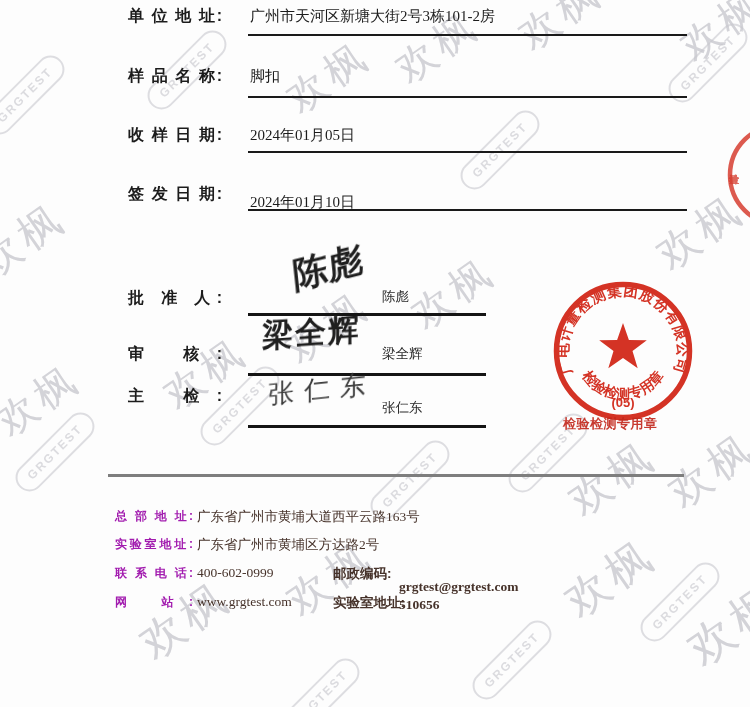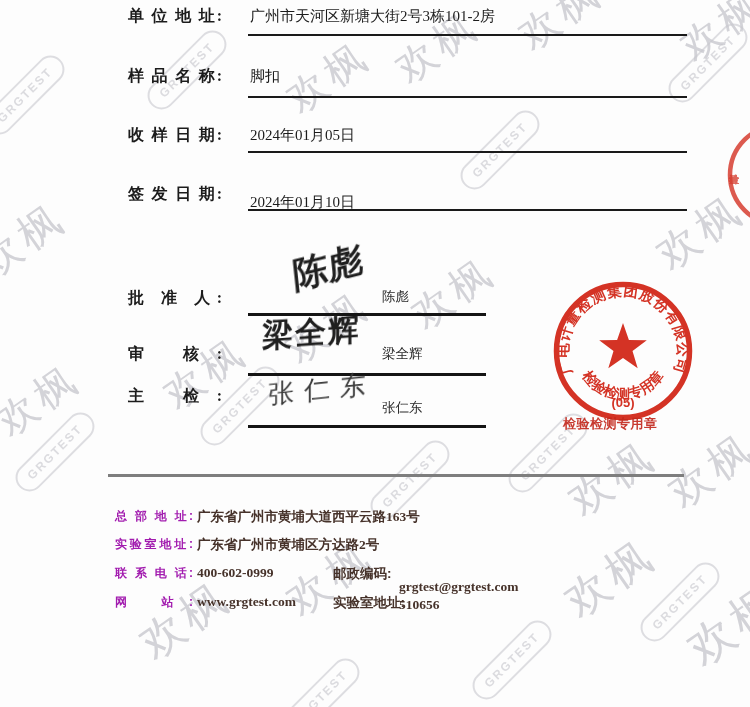--- a/index.html
+++ b/index.html
@@ -10,34 +10,34 @@
   
   #wm-layer{position:absolute;inset:0;z-index:1;pointer-events:none;}
   .wm{position:absolute;transform:translate(-50%,-50%) rotate(var(--r));color:#c6c6cc;white-space:nowrap;}
   .wm-hf{font-weight:400;letter-spacing:5px;opacity:.75;font-family:"Liberation Sans",sans-serif;}
   .wm-grg{width:96px;height:24px;border:2px solid #c9c9cf;border-radius:15px;display:flex;
           align-items:center;justify-content:center;font-size:12px;font-weight:700;
           letter-spacing:2px;opacity:.6;}
   
   .content{position:absolute;inset:0;z-index:2;}
   .flabel{position:absolute;left:128px;width:94px;font-weight:700;font-size:16px;
-          text-align:justify;text-align-last:justify;letter-spacing:0;font-family:Liberation Serif, serif;}
+          text-align:justify;text-align-last:justify;letter-spacing:0;}
   .fvalue{position:absolute;left:250px;font-size:15px;font-family:"Liberation Serif",serif;}
   .fline{position:absolute;left:248px;width:439px;height:2px;background:#1a1a1a;}
   .sline{position:absolute;left:248px;width:238px;height:2.5px;background:#151515;}
   .pname{position:absolute;left:382px;font-size:13.5px;font-family:"Liberation Serif",serif;color:#2a2a2a;}
   .hw{position:absolute;font-family:"Liberation Serif",serif;color:#1f1f1f;filter:blur(.4px);white-space:nowrap;}
   .hw0{left:292px;top:244px;font-size:36px;transform:rotate(-14deg) skewX(-8deg);font-weight:600;}
   .hw1{left:262px;top:312px;font-size:31px;transform:rotate(-4deg) skewX(-4deg);font-weight:700;letter-spacing:2px;}
   .hw2{left:268px;top:372px;font-size:26px;transform:rotate(-6deg) skewX(-6deg);font-weight:500;letter-spacing:10px;color:#3a3a3a;}
   .separator{position:absolute;left:108px;top:474px;width:576px;height:3px;background:#7e7e7e;}
   
   .ftr-label{position:absolute;left:115px;width:78px;font-weight:700;font-size:12px;color:#a21caf;
              text-align:justify;text-align-last:justify;}
-  .ftr-val{position:absolute;left:197px;font-weight:700;font-size:13.5px;color:#46322a;
+  .ftr-val{position:absolute;left:197px;font-weight:400;font-size:13.5px;color:#46322a;
            font-family:"Liberation Serif",serif;}
   .ftr-label2{position:absolute;left:333px;font-weight:700;font-size:13.5px;color:#46322a;}
   .ftr-val2{position:absolute;left:399px;font-weight:700;font-size:13.5px;color:#46322a;
             font-family:"Liberation Serif",serif;}
   
   .seal{position:absolute;left:550px;top:278px;width:146px;height:146px;opacity:.95;}
   .seal-caption{position:absolute;left:563px;top:415px;font-size:13px;font-weight:700;
                 color:#c2261a;letter-spacing:.5px;opacity:.9;}
   .edge-stamp{position:absolute;left:722px;top:118px;width:28px;height:115px;opacity:.9;}
 </style>

